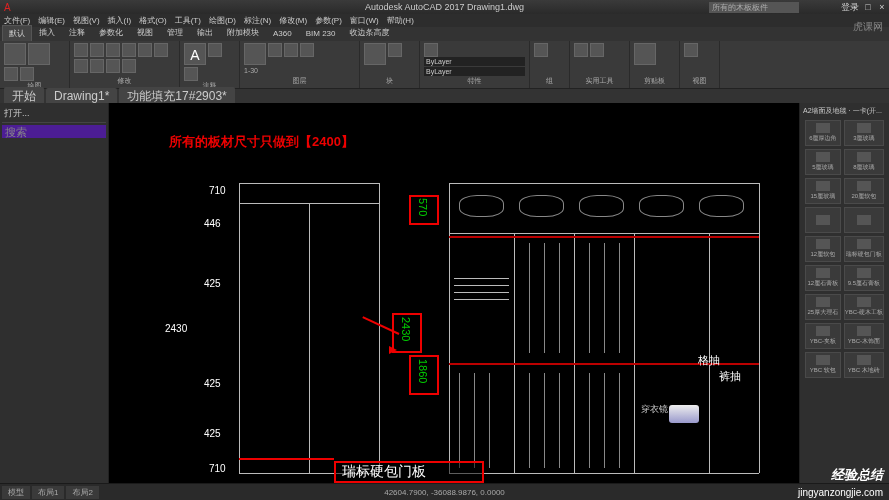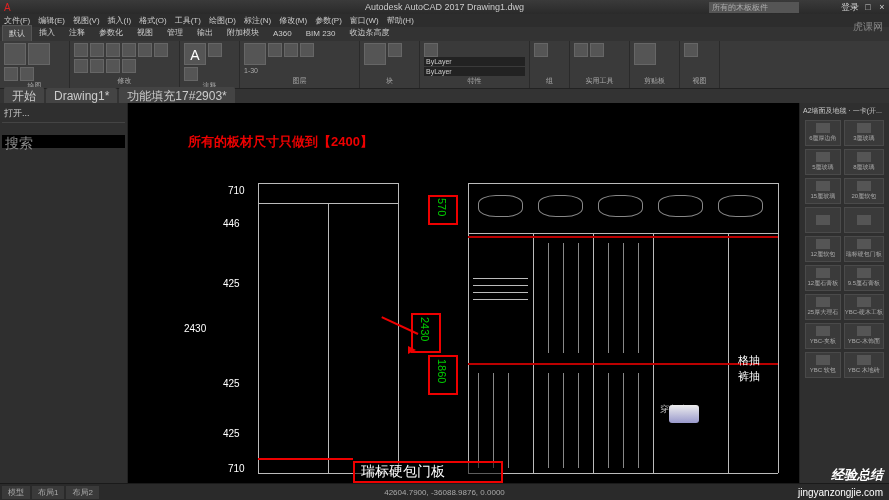--- a/index.html
+++ b/index.html
@@ -18,23 +18,23 @@
 .ribbon-tabs span.active { background: #444; border: 1px solid #555; border-bottom: none; }
 .ribbon { height: 48px; background: #3a3a3a; display: flex; border-bottom: 1px solid #222; }
 .ribbon-panel { border-right: 1px solid #2a2a2a; padding: 2px 4px; display: flex; flex-direction: column; justify-content: space-between; }
 .ribbon-panel .tools { display: flex; gap: 2px; flex-wrap: wrap; }
 .ribbon-panel .icon { width: 14px; height: 14px; background: #555; border: 1px solid #666; }
 .ribbon-panel .icon.lg { width: 22px; height: 22px; }
 .ribbon-panel .label { font-size: 7px; color: #aaa; text-align: center; }
 .doc-tabs { height: 14px; background: #333; display: flex; gap: 2px; padding-left: 4px; align-items: center; }
 .doc-tabs span { padding: 1px 8px; background: #444; font-size: 12px; color: #ccc; border-radius: 2px 2px 0 0; }
 .workspace { display: flex; height: 380px; }
-.left-panel { width: 128px; background: #2f2f2f; border-right: 1px solid #222; padding: 2px; }
+.left-panel { width: 109px; background: #2f2f2f; border-right: 1px solid #222; padding: 2px; }
 .left-panel .hdr { font-size: 9px; color: #ccc; padding: 2px; border-bottom: 1px solid #444; }
-.left-panel .search { width: 100%; height: 13px; background: #000000; margin-top: 12px; font-size: 14px; color: #888; padding: 0 3px; }
+.left-panel .search { width: 100%; height: 13px; background: #4c1d95; margin-top: 2px; font-size: 11px; color: #888; padding: 0 3px; }
 .canvas { flex: 1; background: #000; position: relative; overflow: hidden; }
 .right-panel { width: 90px; background: #2f2f2f; border-left: 1px solid #222; padding: 2px; }
 .right-panel .hdr { font-size: 7px; color: #ccc; padding: 1px; }
 .right-panel .grid { display: grid; grid-template-columns: 1fr 1fr; gap: 3px; padding: 3px; }
 .right-panel .swatch { height: 26px; background: #3a3a3a; border: 1px solid #4a4a4a; display: flex; flex-direction: column; align-items: center; justify-content: center; }
 .right-panel .swatch .sw-icon { width: 14px; height: 10px; background: #555; }
 .right-panel .swatch .sw-label { font-size: 6px; color: #aaa; margin-top: 1px; white-space: nowrap; overflow: hidden; }
 .anno { position: absolute; color: #e00; font-size: 13px; font-weight: bold; }
 .redbox { position: absolute; border: 2px solid #e00; }
 .dim { position: absolute; color: #fff; font-size: 10px; }
@@ -256,21 +256,21 @@
     <div class="hanger" style="left:365px;top:270px;height:95px"></div>
     <div class="hanger" style="left:380px;top:270px;height:95px"></div>
     <div class="hanger" style="left:420px;top:270px;height:95px"></div>
     <div class="hanger" style="left:435px;top:270px;height:95px"></div>
     <div class="hanger" style="left:450px;top:270px;height:95px"></div>
     <div class="hanger" style="left:480px;top:270px;height:95px"></div>
     <div class="hanger" style="left:495px;top:270px;height:95px"></div>
     <div class="hanger" style="left:510px;top:270px;height:95px"></div>
 
     <div style="position:absolute;left:532px;top:300px;color:#ccc;font-size:9px">穿衣镜</div>
-    <div style="position:absolute;left:610px;top:250px;color:#fff;font-size:11px">格抽</div>
+    <div style="position:absolute;left:589px;top:250px;color:#fff;font-size:11px">格抽</div>
     <div style="position:absolute;left:610px;top:266px;color:#fff;font-size:11px">裤抽</div>
 
     <div class="redbox" style="left:225px;top:358px;width:150px;height:22px;background:rgba(0,0,0,0.5)"></div>
     <div style="position:absolute;left:233px;top:360px;color:#fff;font-size:14px">瑞标硬包门板</div>
     <div style="position:absolute;left:130px;top:355px;width:95px;height:1px;border-top:2px solid #e00"></div>
 
     <div class="nav-cube"></div>
   </div>
 
   <div class="right-panel">

